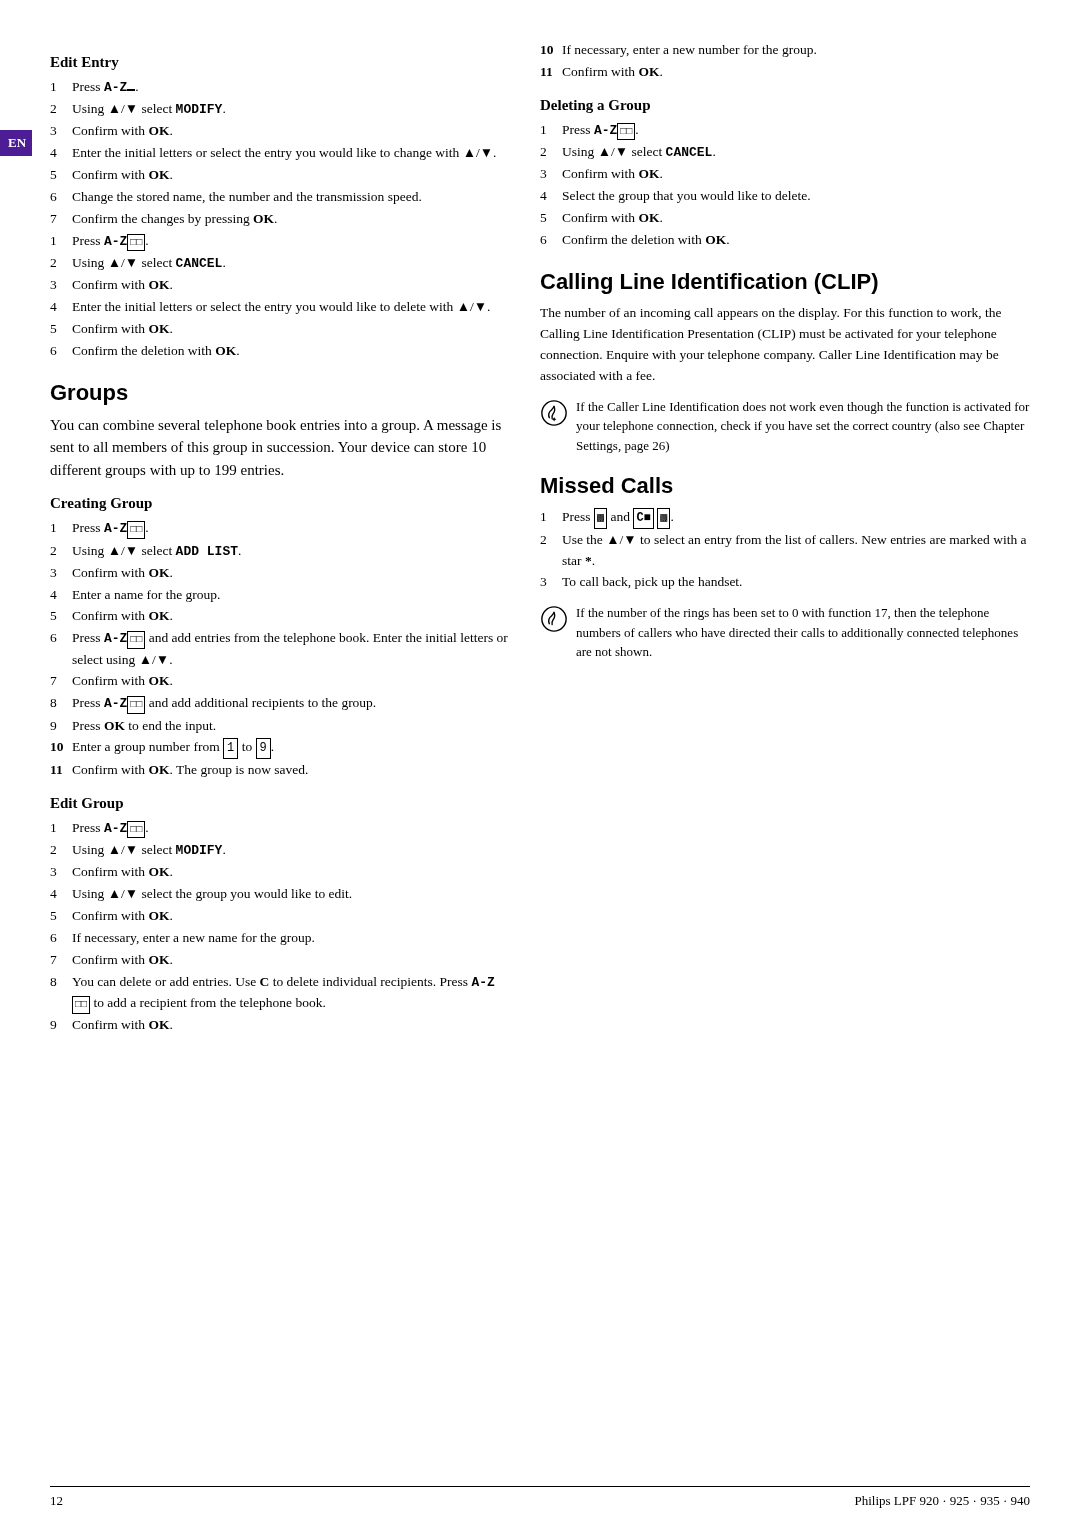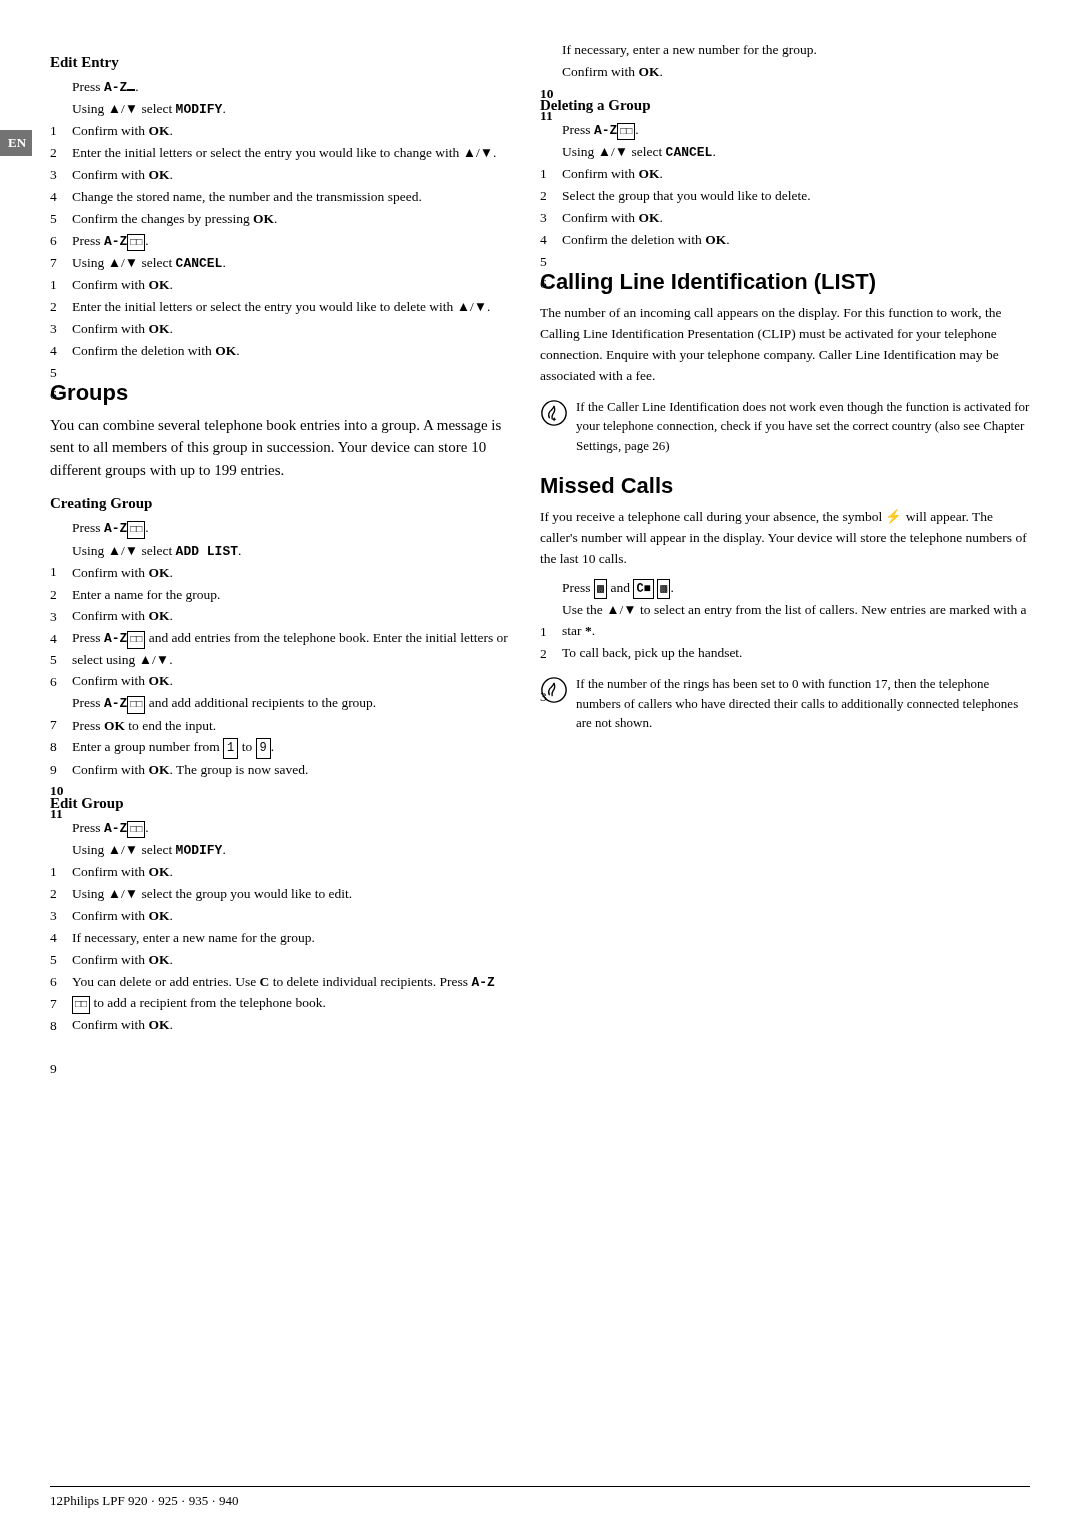--- a/index.html
+++ b/index.html
@@ -15,21 +15,21 @@
     .page {
       width: 1080px;
       min-height: 1529px;
       padding: 40px 50px 40px 50px;
       position: relative;
     }
     .en-tab {
       position: absolute;
       left: 0;
       top: 130px;
-      background: #737373;
+      background: #4c1d95;
       color: #fff;
       font-weight: bold;
       font-size: 13px;
       padding: 5px 8px;
       writing-mode: horizontal-tb;
       width: 32px;
       text-align: center;
     }
     .columns {
       display: flex;
@@ -71,21 +71,20 @@
       font-size: 13.5px;
       line-height: 1.55;
       padding-left: 22px;
       position: relative;
       margin-bottom: 1px;
     }
     ol li .num {
       position: absolute;
       left: 0;
       font-weight: normal;
-      margin-top: 44px;
     }
     .mono {
       font-family: 'Courier New', Courier, monospace;
       font-weight: bold;
       font-size: 13px;
     }
     strong { font-weight: bold; }
     .note-box {
       display: flex;
       align-items: flex-start;
@@ -99,21 +98,21 @@
       width: 28px;
       height: 28px;
       margin-top: 2px;
     }
     .footer {
       position: absolute;
       bottom: 20px;
       left: 50px;
       right: 50px;
       display: flex;
-      justify-content: flex-start;
+      justify-content: space-between;
       align-items: center;
       font-size: 13px;
       border-top: 1px solid #000;
       padding-top: 6px;
     }
     .clip-intro {
       font-size: 13.5px;
       line-height: 1.55;
       margin-bottom: 6px;
     }
@@ -216,35 +215,34 @@
       <h3>Deleting a Group</h3>
       <ol>
         <li><span class="num">1</span> Press <strong class="mono">A-Z<span class="inline-icon" style="font-size:10px;border:1px solid #000;padding:0 2px;">□□</span></strong>.</li>
         <li><span class="num">2</span> Using ▲/▼ select <strong class="mono">CANCEL</strong>.</li>
         <li><span class="num">3</span> Confirm with <strong>OK</strong>.</li>
         <li><span class="num">4</span> Select the group that you would like to delete.</li>
         <li><span class="num">5</span> Confirm with <strong>OK</strong>.</li>
         <li><span class="num">6</span> Confirm the deletion with <strong>OK</strong>.</li>
       </ol>
 
-      <h2>Calling Line Identification (LIST)</h2>
+      <h2>Calling Line Identification (CLIP)</h2>
       <p class="clip-intro">The number of an incoming call appears on the display. For this function to work, the Calling Line Identification Presentation (CLIP) must be activated for your telephone connection. Enquire with your telephone company. Caller Line Identification may be associated with a fee.</p>
 
       <div class="note-box">
         <svg class="note-icon" viewBox="0 0 30 30" xmlns="http://www.w3.org/2000/svg">
           <circle cx="15" cy="15" r="13" fill="none" stroke="#000" stroke-width="1.5"></circle>
           <path d="M10 20 Q8 15 12 12 Q14 10 15 8" fill="none" stroke="#000" stroke-width="1.5" stroke-linecap="round"></path>
           <path d="M15 8 Q17 12 14 16 Q12 19 13 21" fill="none" stroke="#000" stroke-width="1.5" stroke-linecap="round"></path>
           <text x="15" y="25" text-anchor="middle" font-size="8" font-family="serif">✦</text>
         </svg>
         <p>If the Caller Line Identification does not work even though the function is activated for your telephone connection, check if you have set the correct country (also see Chapter Settings, page 26)</p>
       </div>
 
       <h2>Missed Calls</h2>
-      <p class="missed-calls-intro">If you receive a telephone call during your absence, the symbol <strong>⚡</strong> will appear. The caller's number will appear in the display. Your device will store the telephone numbers of the last 10 calls.</p>
 
       <ol>
         <li><span class="num">1</span> Press <span class="inline-icon">▩</span> and <span class="inline-icon">C■</span> <span class="inline-icon">▩</span>.</li>
         <li><span class="num">2</span> Use the ▲/▼ to select an entry from the list of callers. New entries are marked with a star <strong>*</strong>.</li>
         <li><span class="num">3</span> To call back, pick up the handset.</li>
       </ol>
 
       <div class="note-box">
         <svg class="note-icon" viewBox="0 0 30 30" xmlns="http://www.w3.org/2000/svg">
           <circle cx="15" cy="15" r="13" fill="none" stroke="#000" stroke-width="1.5"></circle>

